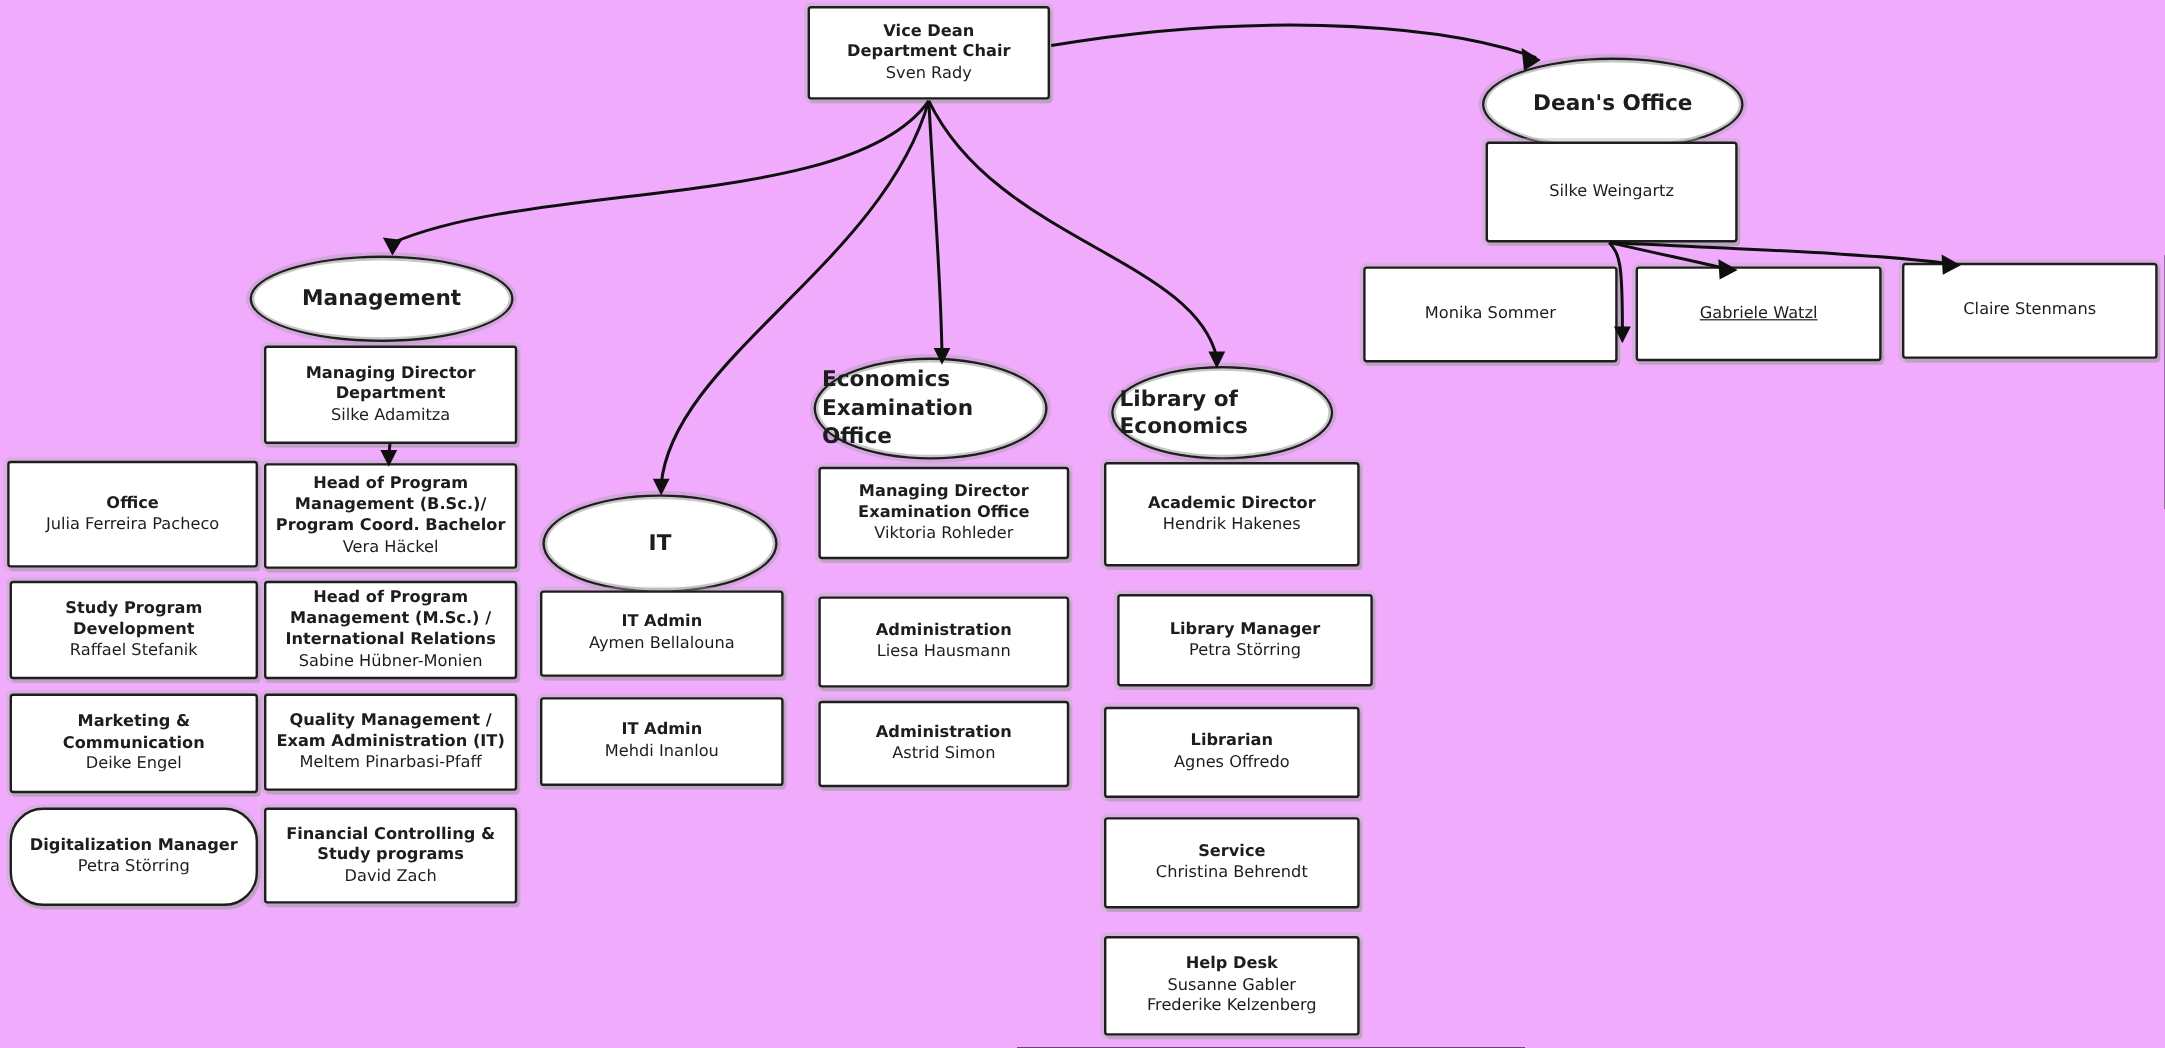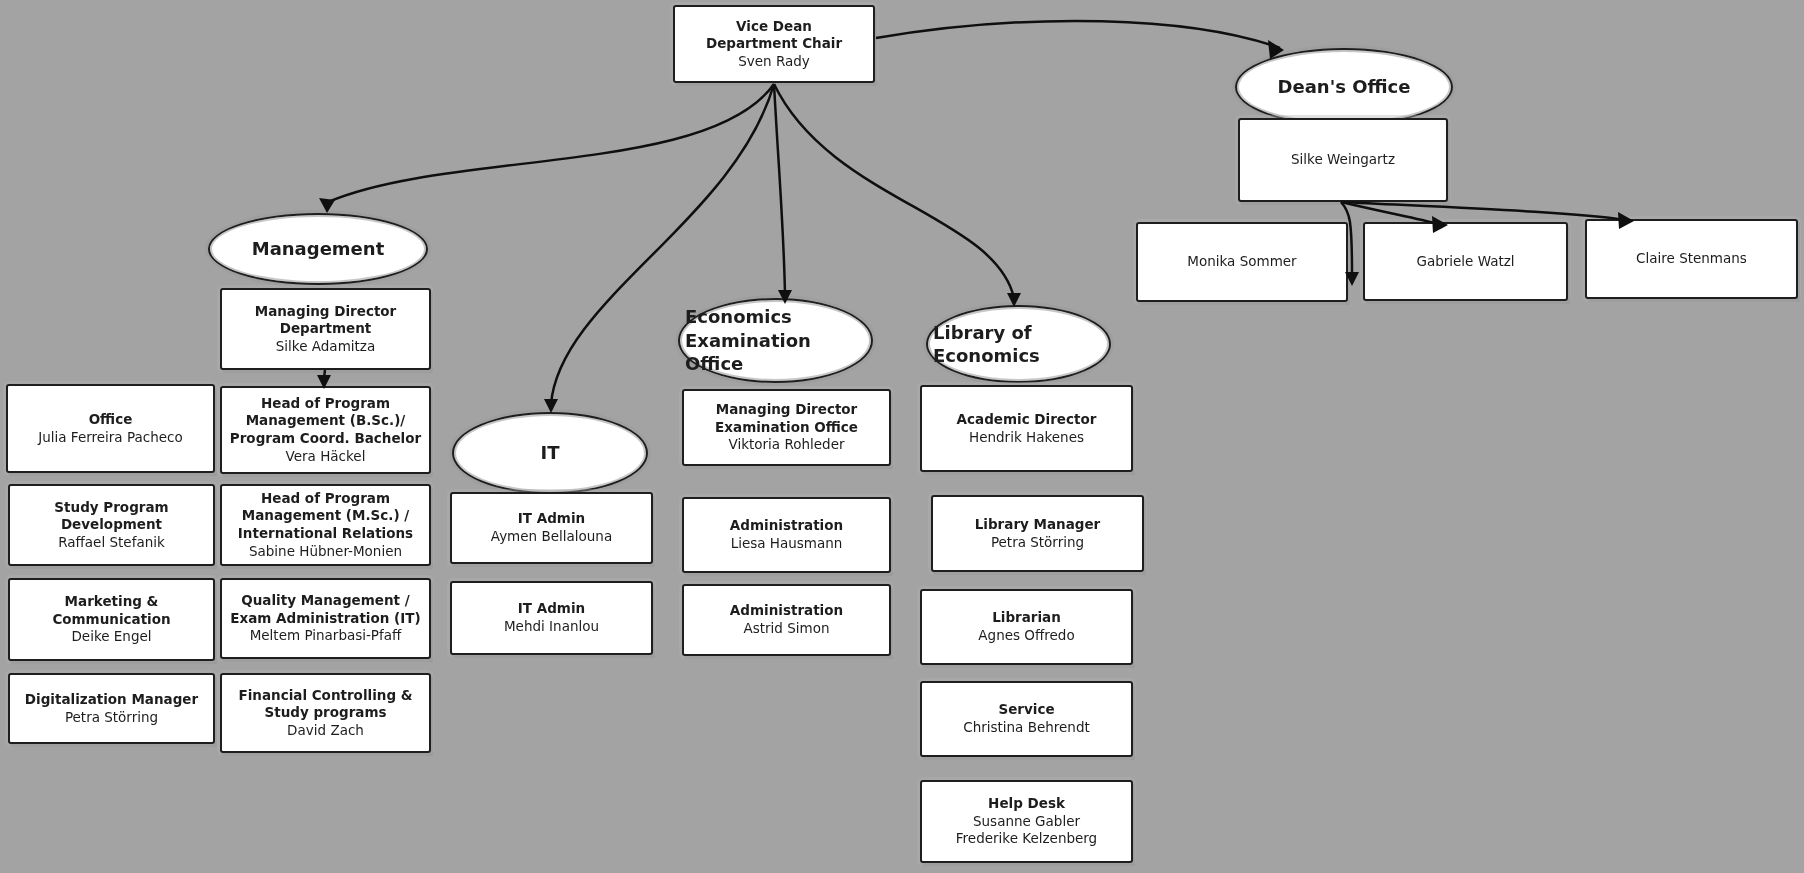--- a/index.html
+++ b/index.html
@@ -1,17 +1,17 @@
 <!DOCTYPE html>
 <html><head>
 <meta charset="utf-8">
 <style>
   html,body{margin:0;padding:0;background:#000;}
   .canvas{
-    position:relative;width:1804px;height:873px;background:#a3a3a3;overflow:hidden;
+    position:relative;width:1804px;height:873px;background:#f0abfc;overflow:hidden;
     font-family:"DejaVu Sans",sans-serif;color:#1d1d1d;
   }
   .node{
     position:absolute;background:#ffffff;border:2px solid #1e1e1e;border-radius:3px;
     display:flex;flex-direction:column;align-items:center;justify-content:center;
     text-align:center;box-sizing:border-box;padding:3px 5px;
     box-shadow:0 0 0 3px rgba(175,175,175,.38), 2px 3px 0 rgba(120,120,120,.35);
   }
   .ellipse{
     border-radius:50%;
@@ -49,21 +49,21 @@
   <div class="node" style="left:8px;top:484px;width:207px;height:82px;">
     <span class="title">Study Program
 Development</span>
     <span class="name">Raffael Stefanik</span>
   </div>
   <div class="node" style="left:8px;top:578px;width:207px;height:83px;">
     <span class="title">Marketing &amp;
 Communication</span>
     <span class="name">Deike Engel</span>
   </div>
-  <div class="node" style="left:8px;top:673px;width:207px;height:71px;">
+  <div class="node" style="left:8px;top:673px;width:207px;height:82px;border-radius:28px;">
     <span class="title">Digitalization Manager</span>
     <span class="name">Petra Störring</span>
   </div>
 
   <div class="node" style="left:220px;top:386px;width:211px;height:88px;">
     <span class="title">Head of Program
 Management (B.Sc.)/
 Program Coord. Bachelor</span>
     <span class="name">Vera Häckel</span>
   </div>
@@ -141,21 +141,21 @@
 
   <div class="node ellipse" style="left:1235px;top:48px;width:218px;height:78px;">
     <span class="glabel">Dean's Office</span>
   </div>
   <div class="node" style="left:1238px;top:118px;width:210px;height:84px;">
     <span class="name">Silke Weingartz</span>
   </div>
   <div class="node" style="left:1136px;top:222px;width:212px;height:80px;">
     <span class="name">Monika Sommer</span>
   </div>
-  <div class="node" style="left:1363px;top:222px;width:205px;height:79px;">
+  <div class="node" style="left:1363px;top:222px;width:205px;height:79px;text-decoration:underline;">
     <span class="name">Gabriele Watzl</span>
   </div>
   <div class="node" style="left:1585px;top:219px;width:213px;height:80px;text-align:right;">
     <span class="name">Claire Stenmans</span>
   </div>
 
   <svg class="connectors" viewBox="0 0 1804 873" xmlns="http://www.w3.org/2000/svg">
     <g stroke="#0f0f0f" stroke-width="2.5" fill="none">
       <path d="M 774,84 C 710,175 450,150 328,202"></path>
       <path d="M 774,84 C 778,160 784,230 785,296"></path>

